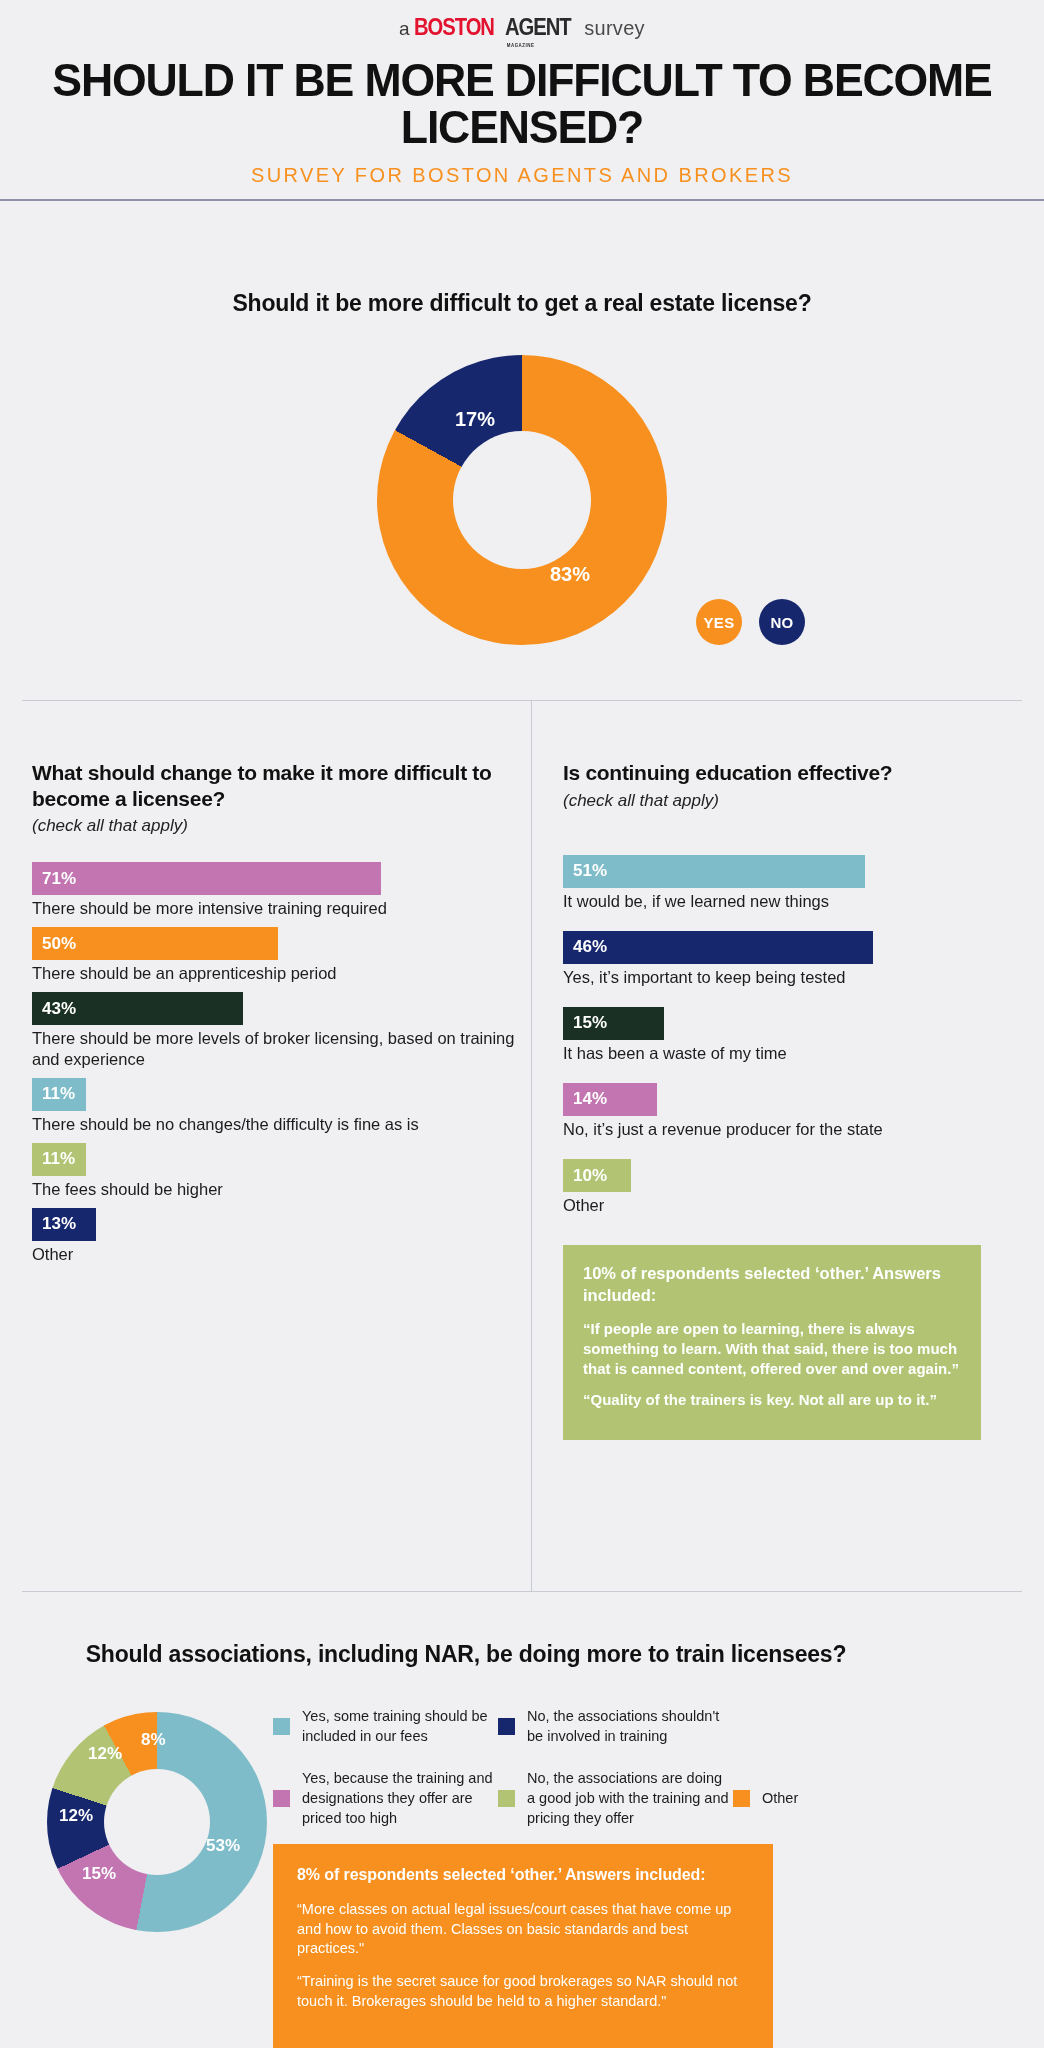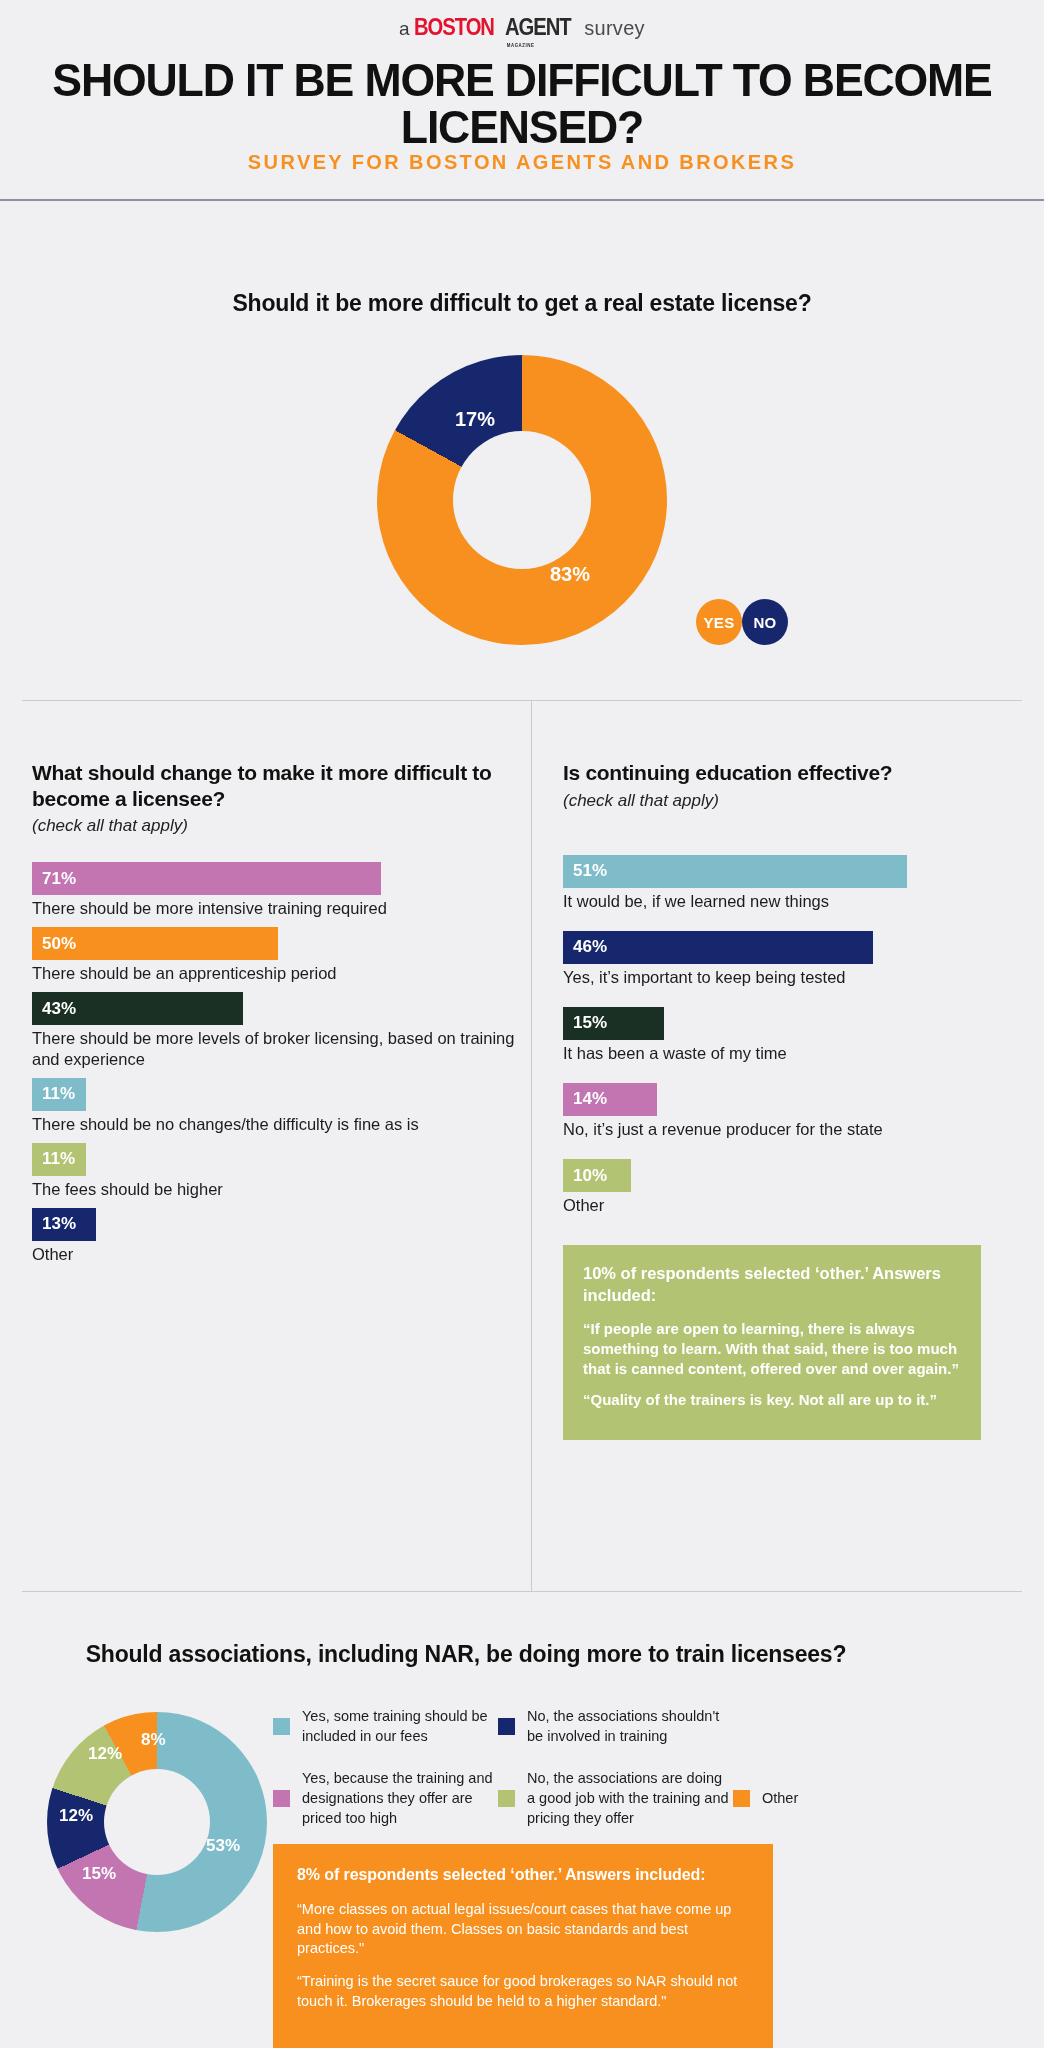--- a/index.html
+++ b/index.html
@@ -27,42 +27,42 @@
   .logo-mag{position:absolute;left:2px;bottom:-7px;font-size:5px;letter-spacing:.6px;color:#2b2b2b;font-weight:bold;}
   .logo-survey{font-weight:400;font-size:20px;color:#4a4a4a;margin-left:5px;letter-spacing:.3px;}
 
   h1.main-title{
     margin:16px 0 0 0;
     font-size:46px;line-height:1.02;font-weight:bold;letter-spacing:-1.2px;
     text-align:center;color:#111;
     transform:scaleX(.97);
   }
   .subtitle{
-    text-align:center;
-    font-size:20px;font-weight:bold;letter-spacing:2.4px;color:#f7901e;
+    margin-top:13px;text-align:center;
+    font-size:20px;font-weight:normal;letter-spacing:2.4px;color:#f7901e;
   }
 
   .rule-top{position:absolute;left:0;top:199px;width:1044px;height:2px;background:#8d90a8;}
   .rule-mid{position:absolute;left:22px;top:700px;width:1000px;height:1px;background:#c9cbd3;}
   .rule-bot{position:absolute;left:22px;top:1591px;width:1000px;height:1px;background:#c9cbd3;}
   .vdiv{position:absolute;left:531px;top:701px;width:1px;height:890px;background:#c9cbd3;}
 
   
   .sec1{position:absolute;left:0;top:200px;width:1044px;height:500px;}
   .sec1 h2{
     margin:0;padding-top:90px;text-align:center;
     font-size:23px;font-weight:bold;letter-spacing:-.2px;color:#111;
   }
   .donut1-wrap{position:absolute;left:50%;top:155px;transform:translateX(-50%);width:290px;height:290px;}
   .donut1{width:290px;height:290px;border-radius:50%;
     background:conic-gradient(#f7901e 0 83%, #16276e 83% 100%);}
   .donut1-hole{position:absolute;left:76px;top:76px;width:138px;height:138px;border-radius:50%;background:#f0f0f2;}
   .pct-17{position:absolute;left:78px;top:53px;color:#fff;font-weight:bold;font-size:20px;}
   .pct-83{position:absolute;left:173px;top:208px;color:#fff;font-weight:bold;font-size:20px;}
-  .legend-yn{position:absolute;left:696px;top:599px;display:flex;justify-content:center;}
+  .legend-yn{position:absolute;left:696px;top:599px;display:flex;gap:17px;justify-content:center;}
   .yn-badge{width:46px;height:46px;border-radius:50%;display:flex;align-items:center;justify-content:center;
      color:#fff;font-weight:bold;font-size:15px;letter-spacing:.3px;}
   .yn-yes{background:#f7901e;}
   .yn-no{background:#16276e;}
 
   
   .col{position:absolute;top:700px;}
   .col-left{left:0;width:531px;}
   .col-right{left:531px;width:513px;}
   .col-inner{padding:60px 0 0 32px;}
@@ -197,21 +197,21 @@
     </div>
   </div>
 
   <div class="col col-right">
     <div class="col-inner">
       <div class="q-title">Is continuing education effective?</div>
       <div class="q-sub">(check all that apply)</div>
 
       <div class="bars" style="margin-top:44px">
         <div class="bar-row" style="margin-bottom:20px">
-          <div class="bar" style="width:344px;background:#7fbcc9">
+          <div class="bar" style="width:302px;background:#7fbcc9">
             <span>51%</span>
           </div>
           <div class="bar-label">It would be, if we learned new things</div>
         </div>
         <div class="bar-row" style="margin-bottom:20px">
           <div class="bar" style="width:310px;background:#16276e">
             <span>46%</span>
           </div>
           <div class="bar-label">Yes, it’s important to keep being tested</div>
         </div>

